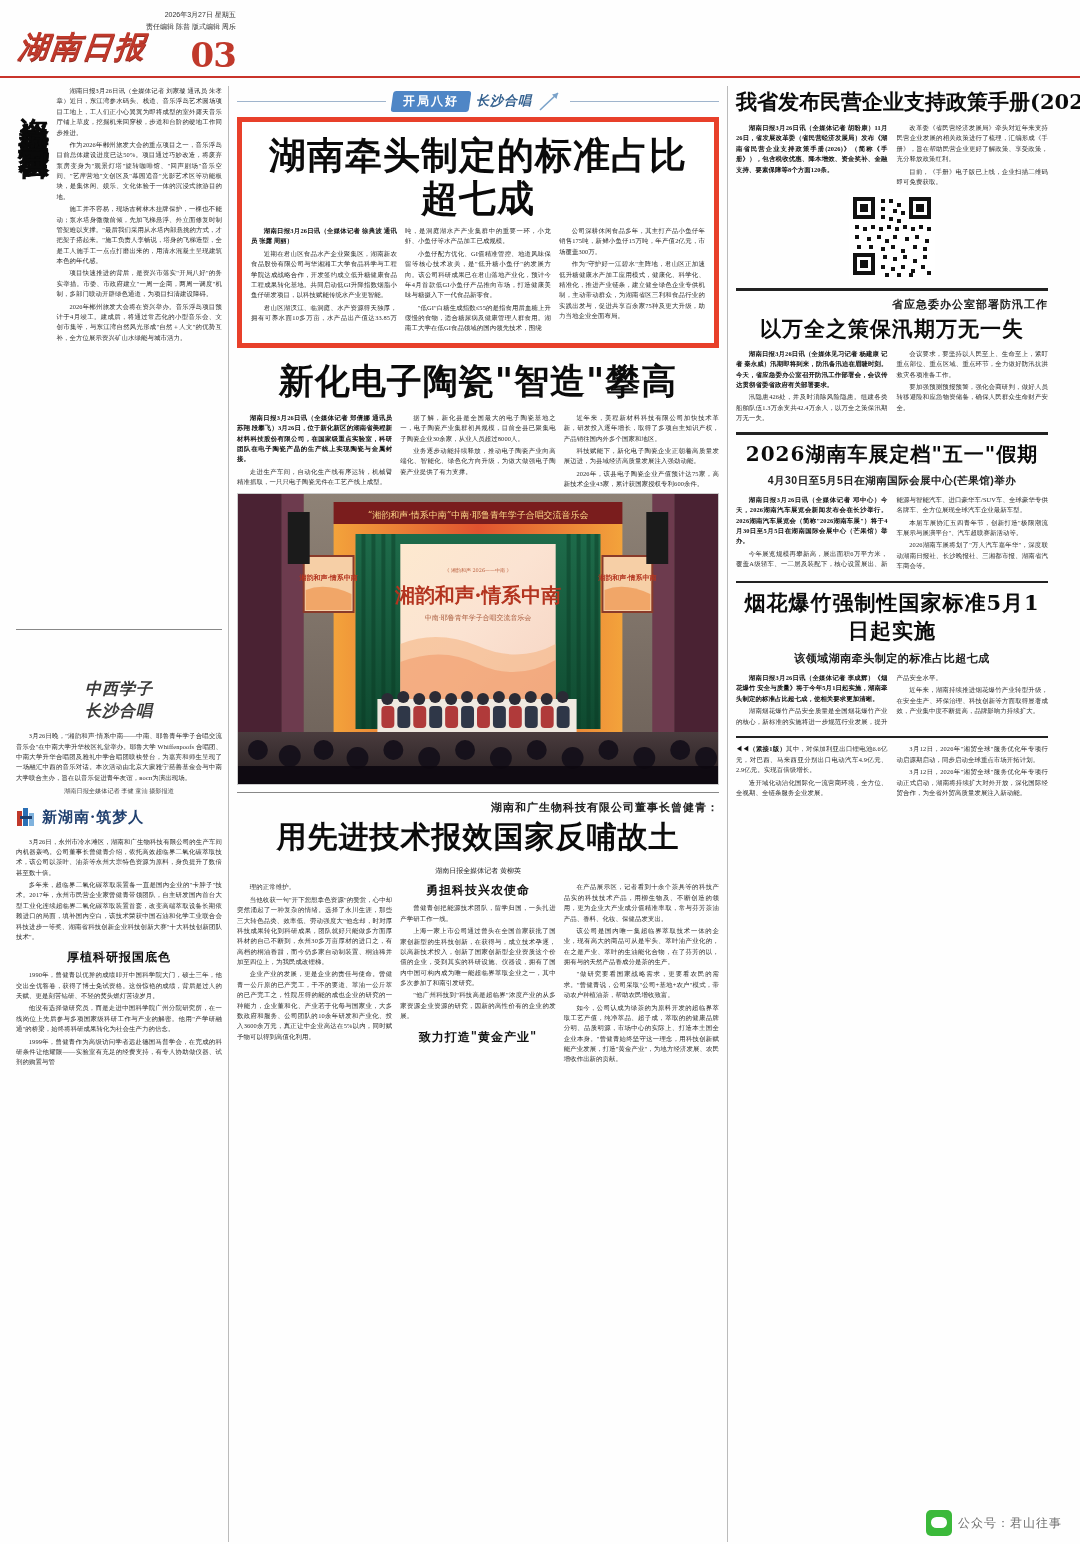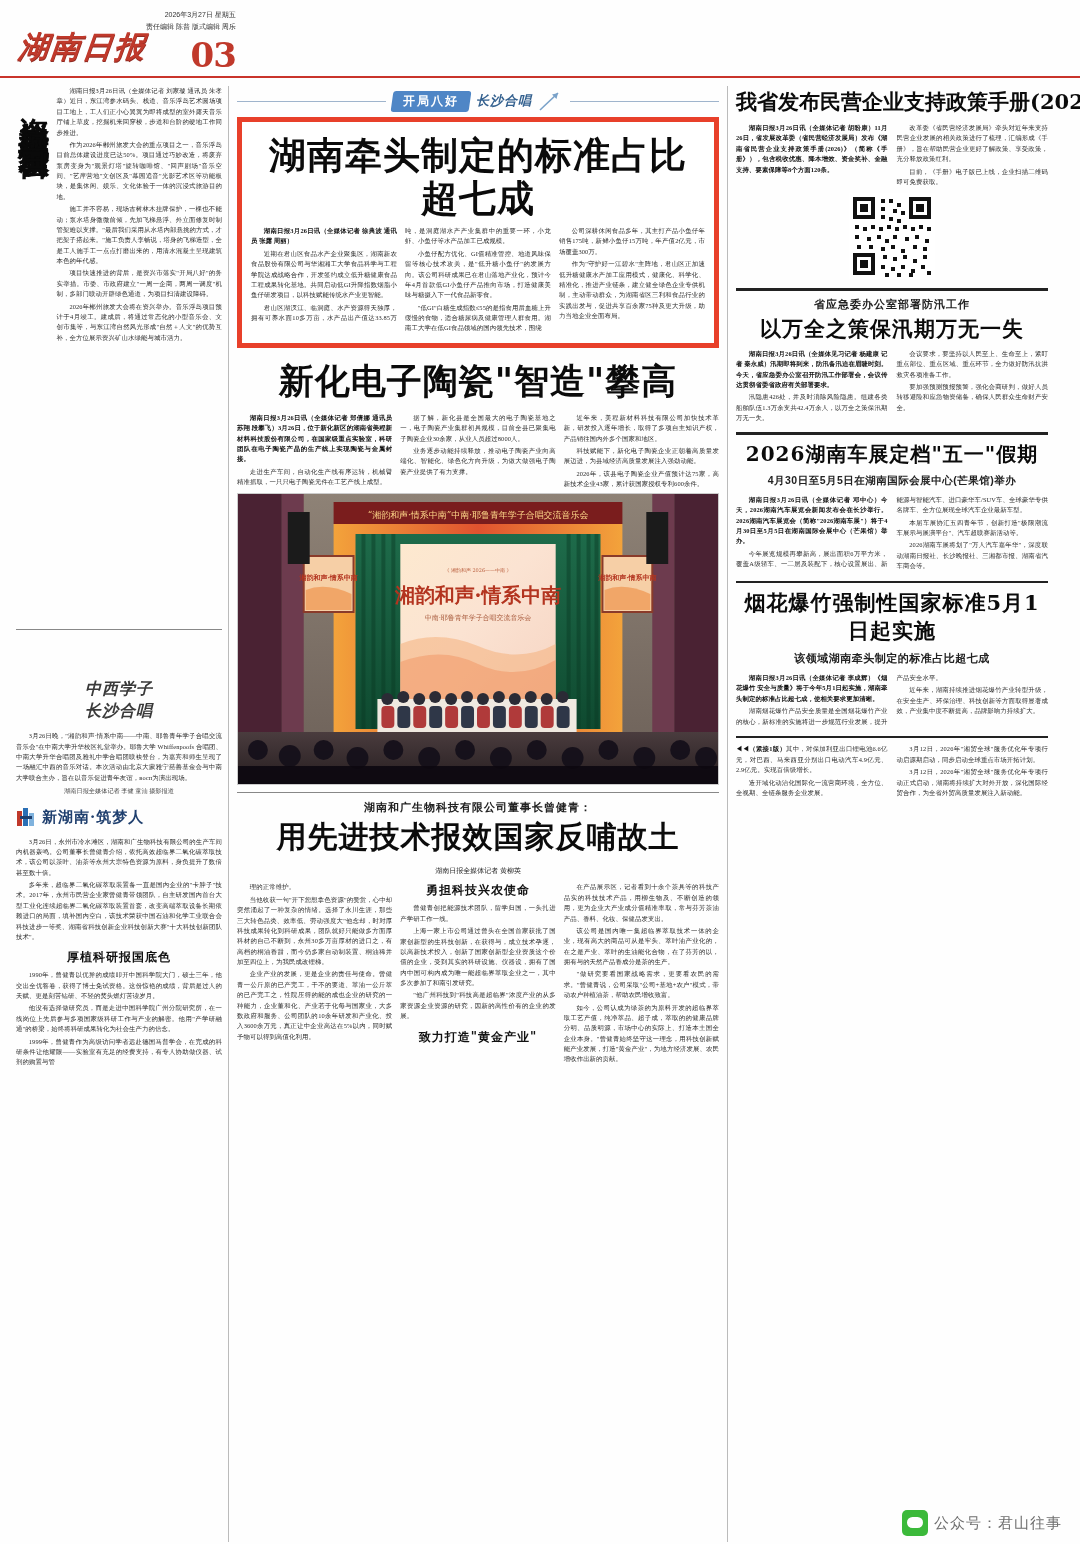--- a/index.html
+++ b/index.html
@@ -120,21 +120,21 @@
     color:#0b0b0b;
     margin:2px 0 7px 0;
     white-space:nowrap;
   }
   .hl-r2{
     font-size:21px;font-weight:bold;text-align:center;
     font-family:"DejaVu Serif","Liberation Serif",serif;
     color:#0b0b0b;margin:3px 0 6px 0;letter-spacing:1px;
   }
   .kicker{
-    font-size:11px;text-align:center;color:#222;
+    font-size:11px;text-align:right;color:#222;
     font-family:"Liberation Sans",sans-serif;
     letter-spacing:1px;margin:6px 0 2px 0;font-weight:600;
   }
   .subhead{
     font-size:11.5px;text-align:center;color:#222;
     font-family:"Liberation Sans",sans-serif;
     letter-spacing:0.5px;margin:0 0 7px 0;font-weight:600;
   }
   .inline-sub{
     font-size:12px;font-weight:bold;text-align:center;
@@ -218,21 +218,21 @@
     opacity:0.85;
   }
   .wm-icon{
     width:26px;height:26px;border-radius:5px;background:#1aad19;
     position:relative;flex:none;
   }
   .wm-icon:after{
     content:"";position:absolute;left:5px;top:7px;width:16px;height:11px;
     background:#fff;border-radius:7px;
   }
-  .wm-text{font-size:15px;color:#555;font-family:"Liberation Sans",sans-serif;letter-spacing:1px;}
+  .wm-text{font-size:12px;color:#555;font-family:"Liberation Sans",sans-serif;letter-spacing:1px;}
   .center{text-align:center;}
 </style>
 </head>
 <body>
 
 <div class="page">
 
   <div class="masthead">
     <div class="mh-logo">湖南日报</div>
     <div class="mh-right">

